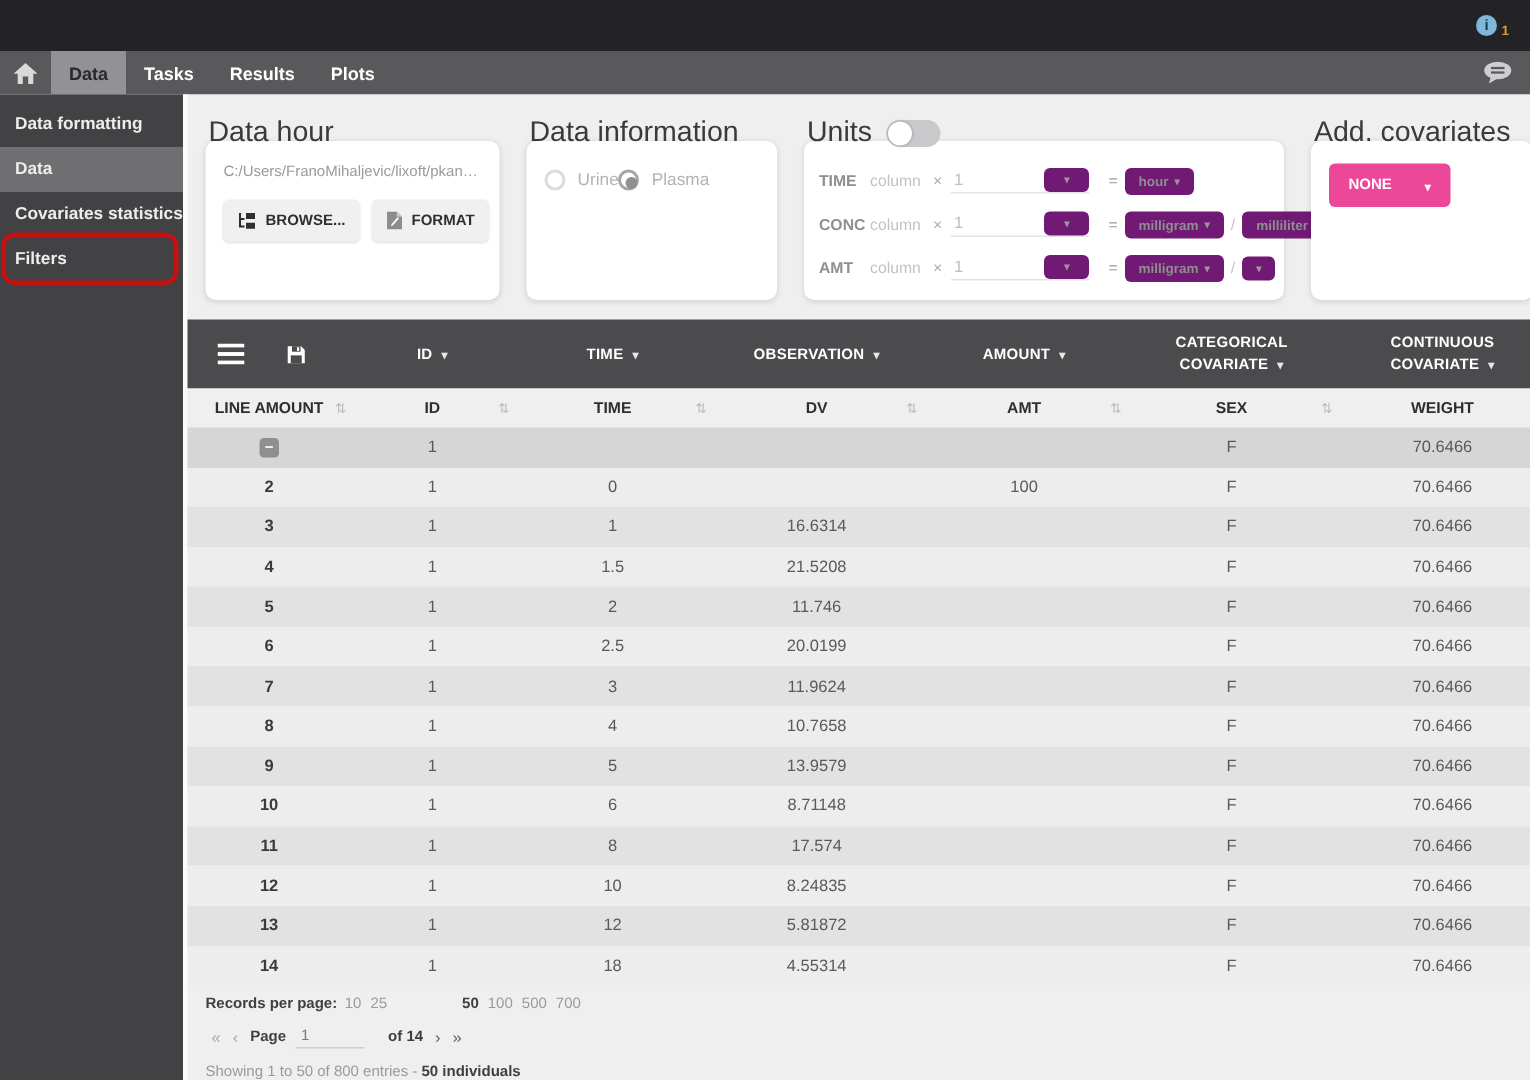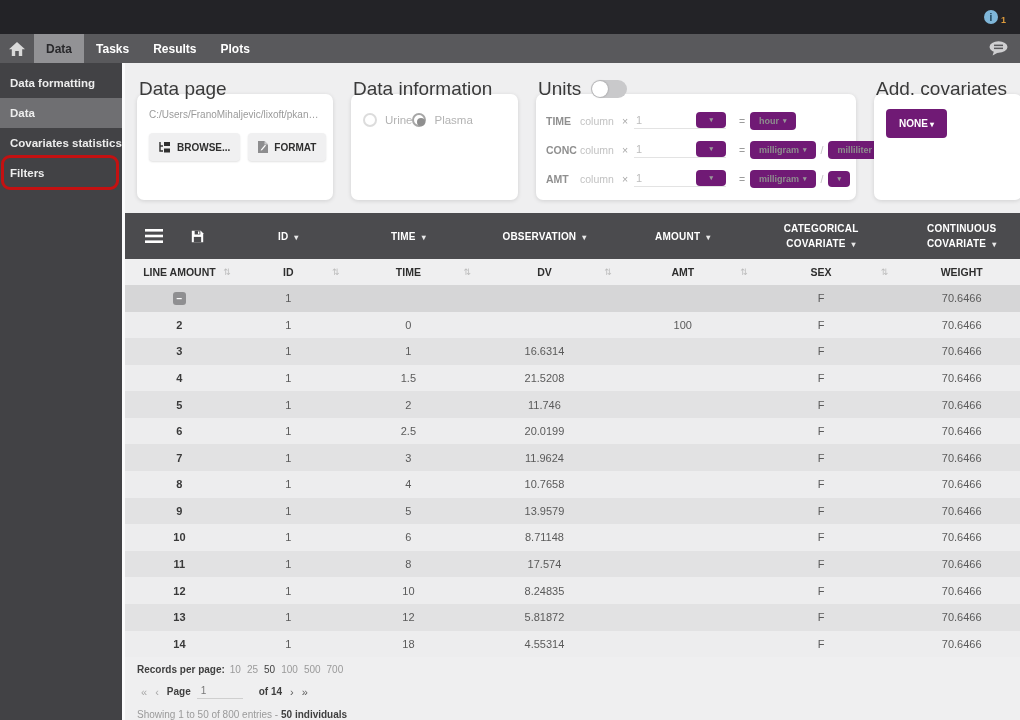--- a/index.html
+++ b/index.html
@@ -65,22 +65,22 @@
   .u-col{color:#c2c2c2;width:42px;flex:none;}
   .u-x{color:#a9a9a9;width:12px;flex:none;}
   .u-input{width:92px;border-bottom:1px solid #e3e3e3;display:flex;justify-content:space-between;align-items:flex-end;margin-right:8px;flex:none;cursor:text;}
   .u-val{color:#bdbdbd;font-size:11px;padding:0 0 2px 2px;}
   .chip{background:#701a75;border-radius:4px;padding:4px 9px;color:#8e8e8e;font-size:9px;font-weight:bold;
     display:inline-flex;align-items:center;gap:4px;cursor:pointer;white-space:nowrap;text-align:right;}
   .chip.caret-only{padding:4px 13px;}
   .chip .caret{font-size:7px;color:#999;}
   .u-eq{color:#9c9c9c;width:16px;text-align:center;flex:none;}
   .u-slash{color:#c4c4c4;margin:0 5px;}
-  .none-btn{background:#701a75;color:#fff;border:none;border-radius:4px;font-family:inherit;
-    font-size:10px;font-weight:bold;padding:9px 13px;display:inline-flex;align-items:flex-end;gap:2px;cursor:pointer;}
+  .none-btn{background:#ec4899;color:#fff;border:none;border-radius:4px;font-family:inherit;
+    font-size:10px;font-weight:bold;padding:9px 13px;display:inline-flex;align-items:flex-end;gap:22px;cursor:pointer;}
   .none-btn .caret{font-size:8px;}
   .caret{font-size:8px;}
   
   .datatable{position:relative;}
   .grid7{display:grid;grid-template-columns:12% 12% 14.5% 15.5% 15% 15.5% 15.5%;}
   .type-header{height:46px;background:#4b4b4e;align-items:center;color:#fff;}
   .th-icons{display:flex;align-items:center;gap:28px;padding-left:20px;}
   .th-cell{text-align:center;font-size:10px;font-weight:bold;letter-spacing:.2px;cursor:pointer;line-height:1.5;}
   .th-cell.wrap{padding:0 26px;}
   .th-cell .caret{margin-left:3px;color:#e8e8e8;}
@@ -95,21 +95,21 @@
   .trow.sel{background:#d6d6d7;}
   .tcell{text-align:center;}
   .c-line{font-weight:bold;color:#3a3a3a;}
   .minus-box{display:inline-flex;align-items:center;justify-content:center;width:13px;height:13px;
     border-radius:3px;background:#8f8f91;color:#fff;font-size:10px;font-weight:bold;line-height:1;cursor:pointer;}
   
   .tfooter{flex:1;padding:7px 0 0 12px;font-size:10px;}
   .records-line{display:flex;align-items:center;gap:5px;color:#8f8f8f;}
   .records-label{font-weight:bold;color:#3f3f3f;}
   .psize{color:#9a9a9a;cursor:pointer;}
-  .psize.active{color:#3f3f3f;font-weight:normal;}
+  .psize.active{color:#3f3f3f;font-weight:bold;margin-left:44px;}
   .page-line{display:flex;align-items:center;margin-top:9px;color:#9a9a9a;}
   .pg-arrow{cursor:pointer;font-size:11px;padding:0 4px;color:#a8a8a8;}
   .pg-arrow.fwd{color:#5d5d5d;}
   .pg-label{font-weight:bold;color:#3f3f3f;margin:0 6px 0 4px;}
   .pg-input{display:inline-block;width:46px;border-bottom:1px solid #cfcfcf;color:#777;padding:1px 2px 2px 4px;margin-right:16px;cursor:text;}
   .pg-of{font-weight:bold;color:#3f3f3f;margin-right:4px;}
   .showing-line{margin-top:10px;color:#9a9a9a;}
   .showing-line b{color:#3f3f3f;}
 </style>
 </head>
@@ -149,21 +149,21 @@
       <div class="side-item">Data formatting</div>
       <div class="side-item active">Data</div>
       <div class="side-item">Covariates statistics</div>
       <div class="side-item">Filters<span class="red-box"></span></div>
     </aside>
 
   <main class="main">
     <section class="panels">
 
       <div class="panel p-datafile">
-        <h2>Data page</h2>
+        <h2>Data hour</h2>
         <div class="card">
           <div class="file-path">C:/Users/FranoMihaljevic/lixoft/pkanalix/p...</div>
           <div class="btn-row">
             <button class="lt-btn">
               <svg width="12" height="11" viewBox="0 0 12 11">
                   <path d="M1 0 V9 H4" stroke="#2f2f2f" stroke-width="1.4" fill="none"></path>
                   <path d="M1 4 H4" stroke="#2f2f2f" stroke-width="1.4"></path>
                   <rect x="5" y="0" width="6" height="4" fill="#2f2f2f"></rect>
                   <rect x="5" y="6.5" width="6" height="4" fill="#2f2f2f"></rect>
                 </svg>

